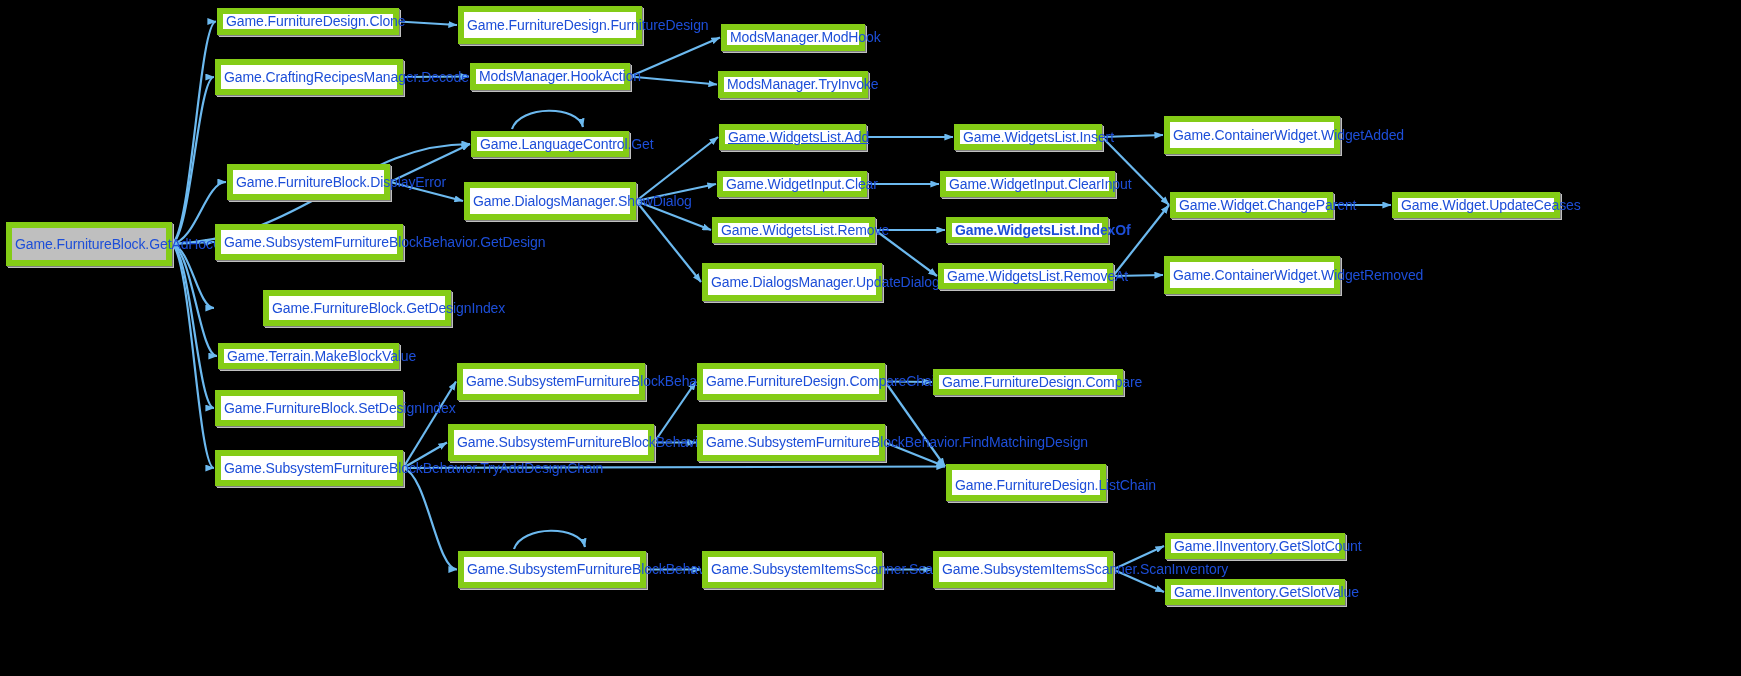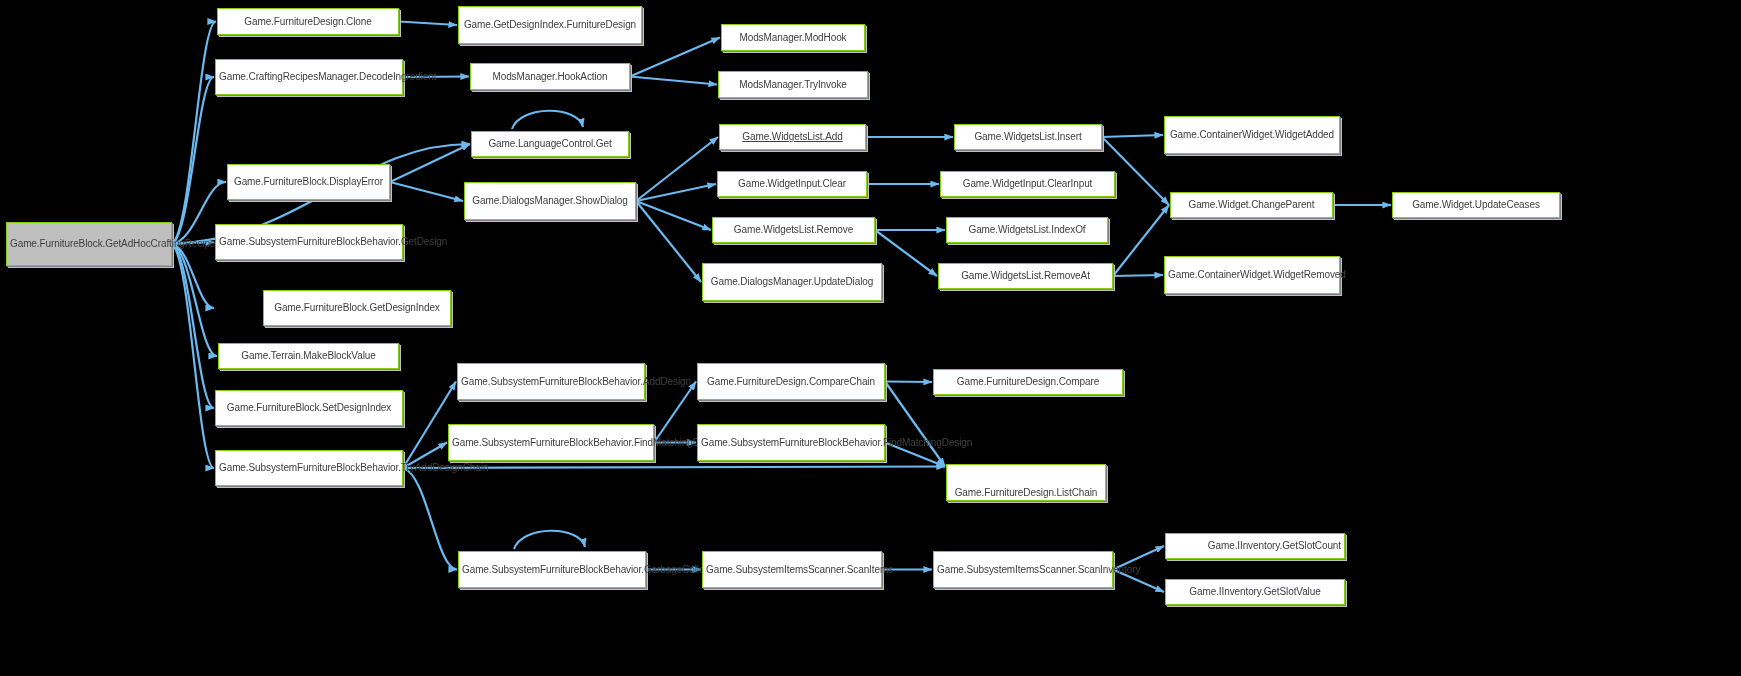--- a/index.html
+++ b/index.html
@@ -1,21 +1,21 @@
 <!DOCTYPE html>
 <html><head>
 <meta charset="utf-8">
 <style>
   html,body{margin:0;padding:0;background:#000;}
   #canvas{position:relative;width:1741px;height:676px;background:#000;overflow:hidden;
           font-family:"Liberation Sans","DejaVu Sans",sans-serif;}
-  .node{position:absolute;box-sizing:border-box;background:#fff;border:1px solid #84cc16;
+  .node{position:absolute;box-sizing:border-box;background:#fff;border:6px solid #84cc16;
         box-shadow:1px 1px 0 #808080, 2px 2px 0 #c0c0c0;
         display:flex;align-items:center;justify-content:center;text-align:center;
-        color:#404040;font-size:10px;line-height:1.18;letter-spacing:-0.1px;padding:1px 3px;}
+        color:#1d4ed8;font-size:14px;line-height:1.18;letter-spacing:-0.1px;padding:1px 3px;}
   .node.root{background:#bfbfbf;}
   .node span{display:block;width:100%;}
   svg.edges{position:absolute;left:0;top:0;width:1741px;height:676px;pointer-events:none;}
 </style>
 </head>
 <body>
 
 <div id="canvas">
   <svg class="edges">
     <defs>
@@ -91,21 +91,21 @@
       <div class="node" style="left: 218px; top: 343px; width: 181px; height: 26px;">
         <span>Game.Terrain.MakeBlockValue</span>
       </div>
       <div class="node" style="left: 215px; top: 390px; width: 188px; height: 36px;">
         <span>Game.FurnitureBlock.SetDesignIndex</span>
       </div>
       <div class="node" style="left: 215px; top: 450px; width: 188px; height: 36px;">
         <span>Game.SubsystemFurnitureBlockBehavior.TryAddDesignChain</span>
       </div>
       <div class="node" style="left: 458px; top: 6px; width: 184px; height: 38px;">
-        <span>Game.GetDesignIndex.FurnitureDesign</span>
+        <span>Game.FurnitureDesign.FurnitureDesign</span>
       </div>
       <div class="node" style="left: 470px; top: 63px; width: 160px; height: 27px;">
         <span>ModsManager.HookAction</span>
       </div>
       <div class="node" style="left: 471px; top: 131px; width: 158px; height: 26px;">
         <span>Game.LanguageControl.Get</span>
       </div>
       <div class="node" style="left: 464px; top: 182px; width: 172px; height: 38px;">
         <span>Game.DialogsManager.ShowDialog</span>
       </div>
@@ -126,21 +126,21 @@
       </div>
       <div class="node" style="left: 702px; top: 263px; width: 180px; height: 38px;">
         <span>Game.DialogsManager.UpdateDialog</span>
       </div>
       <div class="node" style="left: 954px; top: 124px; width: 148px; height: 26px;">
         <span>Game.WidgetsList.Insert</span>
       </div>
       <div class="node" style="left: 940px; top: 171px; width: 175px; height: 26px;">
         <span>Game.WidgetInput.ClearInput</span>
       </div>
-      <div class="node" style="left: 946px; top: 217px; width: 162px; height: 26px;">
+      <div class="node" style="left: 946px; top: 217px; width: 162px; height: 26px; font-weight: bold;">
         <span>Game.WidgetsList.IndexOf</span>
       </div>
       <div class="node" style="left: 938px; top: 263px; width: 175px; height: 26px; justify-content: flex-end;">
         <span>Game.WidgetsList.RemoveAt</span>
       </div>
       <div class="node" style="left: 1164px; top: 116px; width: 176px; height: 38px;">
         <span>Game.ContainerWidget.WidgetAdded</span>
       </div>
       <div class="node" style="left: 1170px; top: 192px; width: 163px; height: 26px;">
         <span>Game.Widget.ChangeParent</span>

